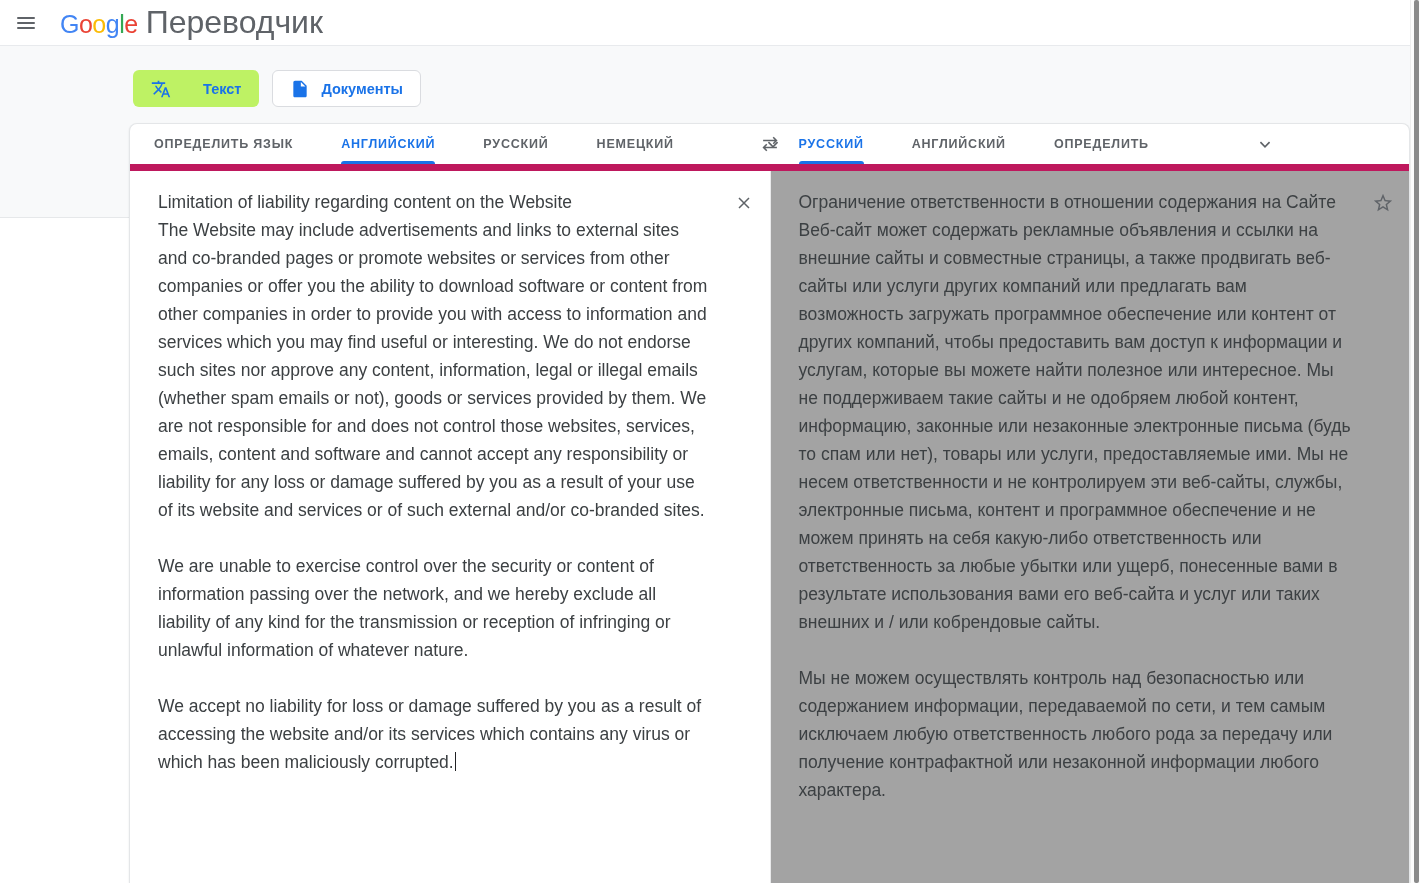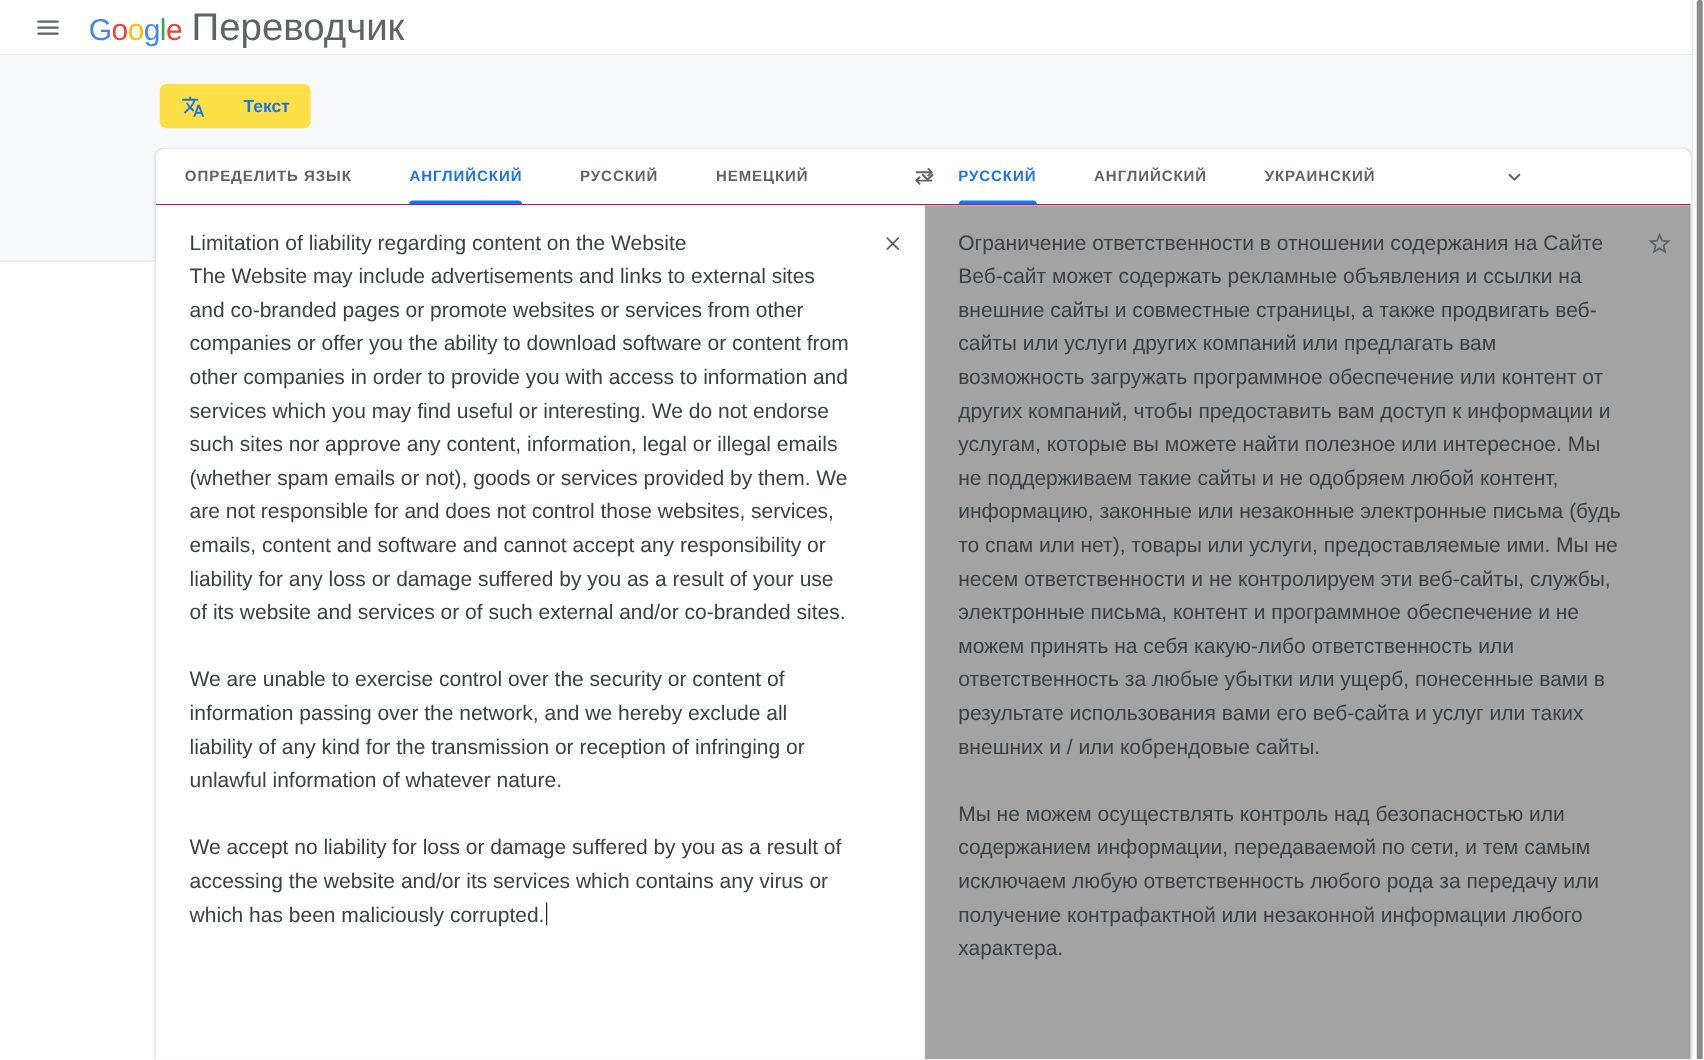--- a/index.html
+++ b/index.html
@@ -2,53 +2,53 @@
 <html><head>
 <meta charset="utf-8">
 <style>
   * { margin:0; padding:0; box-sizing:border-box; }
   html,body { width:1420px; height:883px; overflow:hidden; }
   body { font-family:"Liberation Sans","DejaVu Sans",sans-serif; background:#fff; }
   .page { position:relative; width:1420px; height:883px; background:#fff; overflow:hidden; }
 
   
   .topbar { position:absolute; top:0; left:0; width:1420px; height:46px; background:#fff;
-            border-bottom:1px solid #e8eaed; display:flex; align-items:center; padding-left:20px; z-index:3; }
+            border-bottom:1px solid #e8eaed; display:flex; align-items:center; padding-left:6px; z-index:3; }
   .menu-btn { width:40px; height:40px; border:none; background:transparent; display:flex; flex-direction:column;
               justify-content:center; align-items:center; gap:3px; cursor:pointer; }
   .menu-btn .bar { width:18px; height:2px; background:#5f6368; border-radius:1px; }
   .logo { display:flex; align-items:baseline; margin-left:14px; cursor:pointer; }
   .logo-word { font-size:25px; letter-spacing:-0.5px; }
   .logo-l0,.logo-l3 { color:#4285F4; }
   .logo-l1,.logo-l5 { color:#EA4335; }
   .logo-l2 { color:#FBBC05; }
   .logo-l4 { color:#34A853; }
   .app-title { font-size:32px; color:#5f6368; margin-left:8px; }
 
   
   .gray-band { position:absolute; top:46px; left:0; width:1420px; height:172px;
                background:#f8f9fa; border-bottom:1px solid #e6e8ea; z-index:0; }
 
   
   .mode-buttons { position:absolute; top:70px; left:133px; display:flex; gap:13px; z-index:2; }
   .mode-btn { height:37px; display:flex; align-items:center; gap:11px; padding:0 17px;
               border-radius:6px; font-size:14.5px; font-weight:bold; color:#1a73e8;
               cursor:pointer; border:1px solid transparent; background:transparent; }
-  .mode-btn.selected { background:#fde047;gap:32px; }
+  .mode-btn.selected { background:#bef264;gap:32px; }
   .mode-btn.outlined { background:#fff; border:1px solid #dadce0; }
   .mode-btn svg { width:20px; height:20px; }
 
   
   .card { position:absolute; top:123px; left:129px; width:1281px; height:760px; background:#fff;
           border:1px solid #e4e6e8; border-bottom:none; border-radius:8px 8px 0 0;
           box-shadow:0 1px 2px rgba(60,64,67,.12); z-index:1; display:flex; flex-direction:column; overflow:hidden; }
 
   
   .lang-bar { height:47px; min-height:47px; display:flex; align-items:stretch;
-              border-bottom:1px solid #be185d; position:relative; }
+              border-bottom:7px solid #be185d; position:relative; }
   .lang-group { width:50%; display:flex; align-items:center; }
   .lang-group.left { padding-left:24px; }
   .lang-group.right { padding-left:29px; }
   .lang-tab { position:relative; height:100%; display:flex; align-items:center; margin-right:48px;
               font-size:12.5px; font-weight:bold; letter-spacing:.8px; color:#5f6368; cursor:pointer; white-space:nowrap; }
   .lang-tab.selected { color:#1a73e8; }
   .lang-tab.selected::after { content:""; position:absolute; left:0; right:0; bottom:0; height:3px;
                               background:#1a73e8; border-radius:3px 3px 0 0; }
   .icon-btn { width:24px; height:24px; border:none; background:transparent; color:#5f6368;
               display:flex; align-items:center; justify-content:center; cursor:pointer; padding:0; }
@@ -96,20 +96,26 @@
 
   <div class="gray-band"></div>
 
   <div class="mode-buttons">
     <button class="mode-btn selected">
       <svg viewBox="0 0 24 24" fill="#1a73e8">
           <path d="M12.87 15.07l-2.54-2.51.03-.03c1.74-1.94 2.98-4.17 3.71-6.53H17V4h-7V2H8v2H1v1.99h11.17C11.5 7.92 10.44 9.75 9 11.35 8.07 10.32 7.3 9.19 6.69 8h-2c.73 1.63 1.73 3.17 2.98 4.56l-5.09 5.02L4 19l5-5 3.11 3.11.76-2.04zM18.5 10h-2L12 22h2l1.12-3h4.75L21 22h2l-4.5-12zm-2.62 7l1.62-4.33L19.12 17h-3.24z"></path>
         </svg>
       <span>Текст</span>
     </button>
+    <button class="mode-btn outlined">
+      <svg viewBox="0 0 24 24" fill="#1a73e8">
+          <path d="M6 2c-1.1 0-1.99.9-1.99 2L4 20c0 1.1.89 2 1.99 2H18c1.1 0 2-.9 2-2V8l-6-6H6zm7 7V3.5L18.5 9H13z"></path>
+        </svg>
+      <span>Документы</span>
+    </button>
   </div>
 
   <div class="card">
 
     <div class="lang-bar">
       <div class="lang-group left">
         <div class="lang-tab">ОПРЕДЕЛИТЬ ЯЗЫК</div>
         <div class="lang-tab selected">АНГЛИЙСКИЙ</div>
         <div class="lang-tab">РУССКИЙ</div>
         <div class="lang-tab">НЕМЕЦКИЙ</div>
@@ -121,21 +127,21 @@
       </div>
       <button class="icon-btn swap-btn">
         <svg viewBox="0 0 24 24" fill="none" stroke="currentColor" stroke-width="1.7">
             <path d="M4.5 8.2h14.2M15.5 4.7l3.5 3.5-3.5 3.5"></path>
             <path d="M19.5 15.8H5.3M8.5 12.3L5 15.8l3.5 3.5"></path>
           </svg>
       </button>
       <div class="lang-group right">
         <div class="lang-tab selected">РУССКИЙ</div>
         <div class="lang-tab">АНГЛИЙСКИЙ</div>
-        <div class="lang-tab">УКРАИНСКИЙ</div>
+        <div class="lang-tab">ОПРЕДЕЛИТЬ</div>
         <button class="icon-btn chevron-btn right-side">
           <svg viewBox="0 0 24 24" fill="none" stroke="currentColor" stroke-width="1.8">
               <path d="M7 10l5 5 5-5"></path>
             </svg>
         </button>
       </div>
     </div>
 
     <div class="panels">
       <div class="panel source-panel">

